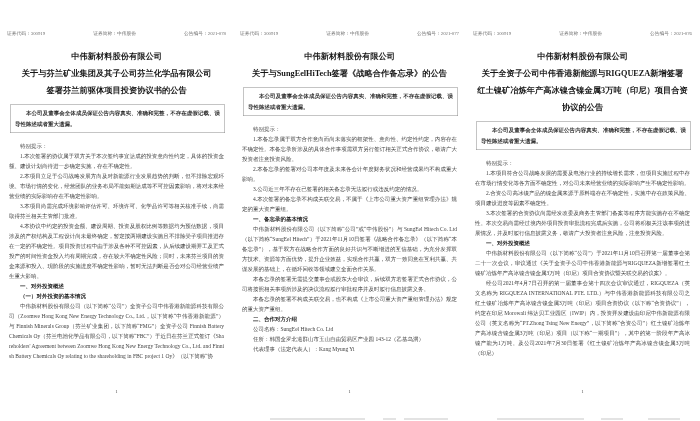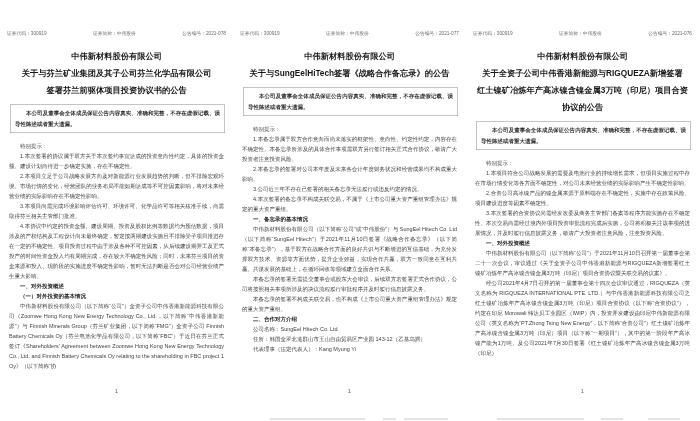--- a/index.html
+++ b/index.html
@@ -1,18 +1,18 @@
 <!DOCTYPE html>
 <html><head>
 <meta charset="utf-8">
 <style>
   html,body{margin:0;padding:0;background:#ffffff;}
   .canvas{
     position:relative;width:700px;height:421px;background:#ffffff;overflow:hidden;
-    font-family:Liberation Sans, sans-serif;color:#3f3f3f;
+    font-family:Liberation Serif, serif;color:#3f3f3f;
   }
   .page{position:absolute;top:0;width:233px;height:421px;overflow:hidden;background:#ffffff;}
   .page-inner{
     position:absolute;top:0;left:0;width:466px;height:842px;
     transform:scale(0.5);transform-origin:0 0;
     padding:0;box-sizing:border-box;
   }
   .doc-header{
     display:flex;justify-content:space-between;
     margin:60px 14px 0 14px;

